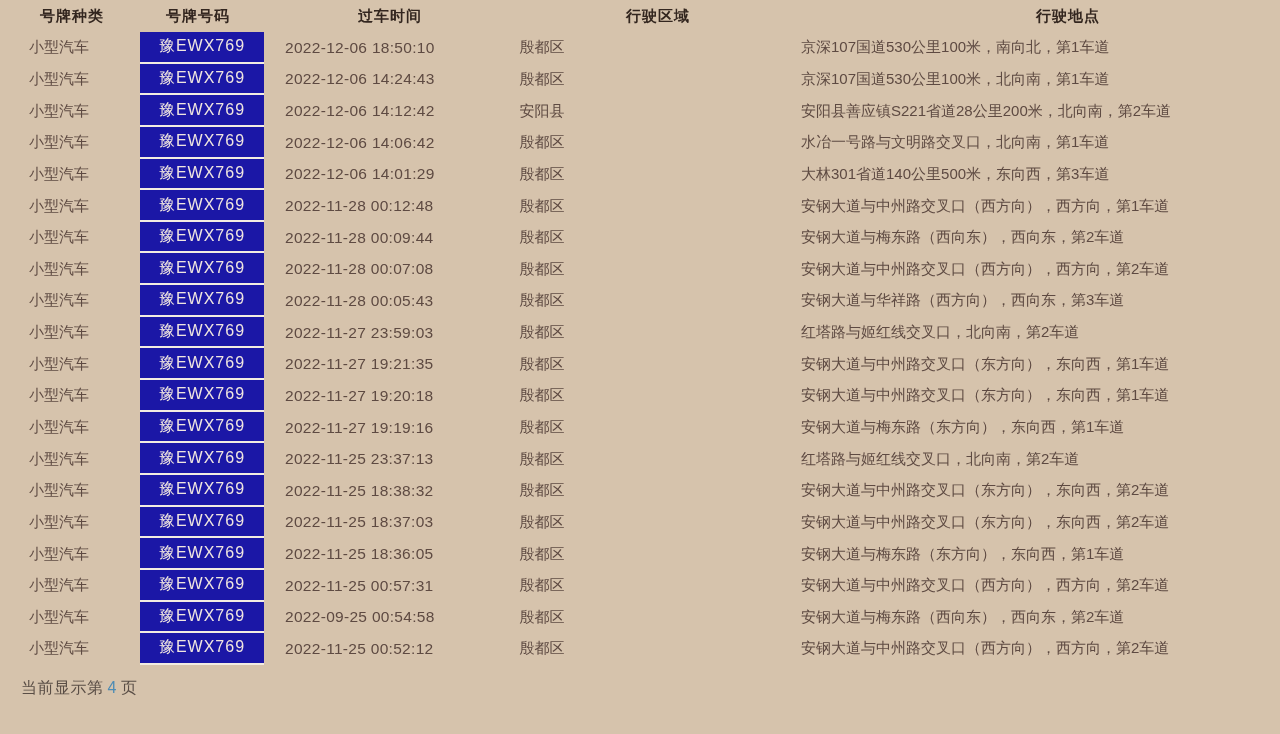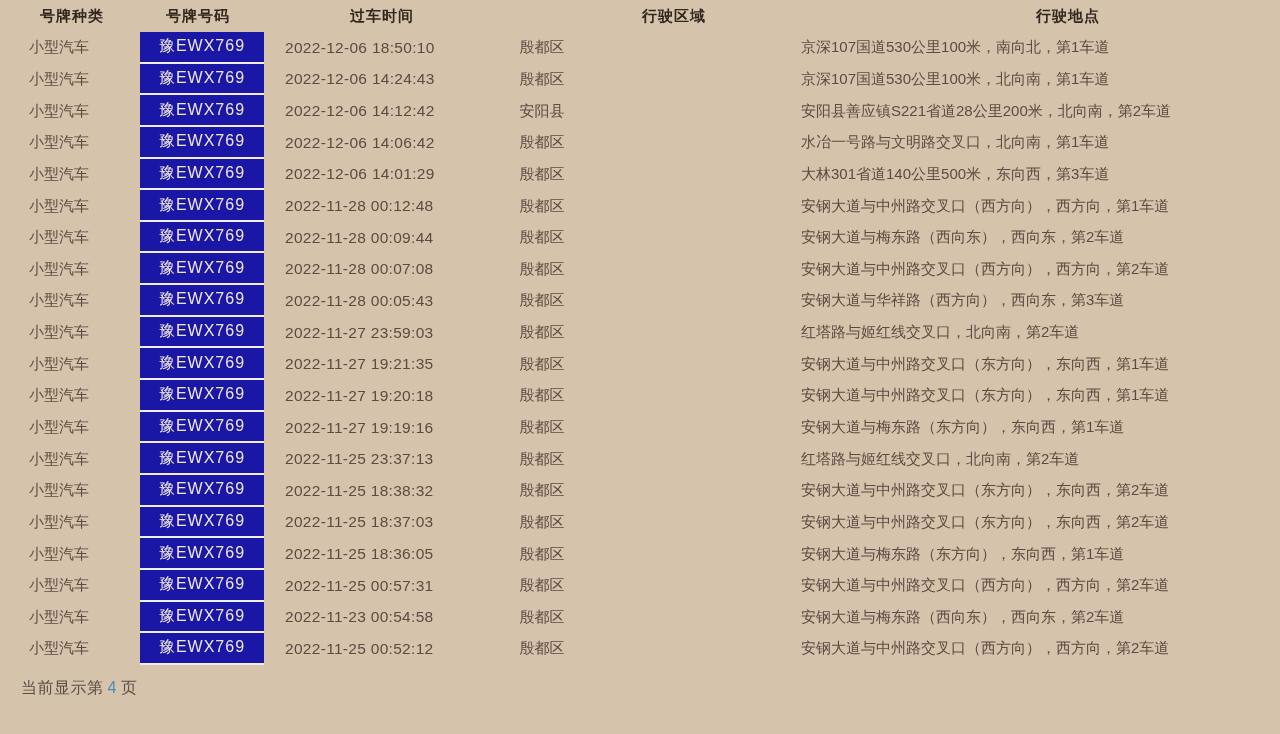--- a/index.html
+++ b/index.html
@@ -13,22 +13,22 @@
 
   
   .thead { position: absolute; top: 0; left: 0; width: 1280px; height: 31px; }
   .th {
     position: absolute; top: 7px; transform: translateX(-50%);
     font-size: 15px; font-weight: bold; color: #33261f;
     white-space: nowrap; letter-spacing: 1px;
   }
   .th-1 { left: 72px; text-align: right; }
   .th-2 { left: 198px; }
-  .th-3 { left: 382px; }
-  .th-4 { left: 674px; }
+  .th-3 { left: 390px; }
+  .th-4 { left: 658px; }
   .th-5 { left: 1068px; }
 
   
   .tbody { position: absolute; top: 32px; left: 0; width: 1280px; }
   .row {
     display: grid;
     grid-template-columns: 118px 22px 124px 6px 240px 64px 1fr;
     height: 31.65px;
     align-items: center;
   }
@@ -249,21 +249,21 @@
       <div class="cell cell-time">2022-11-25 00:57:31</div>
       <div class="cell cell-region">殷都区</div>
       <div class="cell cell-loc">安钢大道与中州路交叉口（西方向），西方向，第2车道</div>
     </div>
 
     <div class="row">
       <div class="cell cell-type">小型汽车</div>
       <div class="cell cell-plate">
         <div class="plate">豫EWX769</div>
       </div>
-      <div class="cell cell-time">2022-11-23 00:54:58</div>
+      <div class="cell cell-time">2022-09-25 00:54:58</div>
       <div class="cell cell-region">殷都区</div>
       <div class="cell cell-loc">安钢大道与梅东路（西向东），西向东，第2车道</div>
     </div>
 
     <div class="row">
       <div class="cell cell-type">小型汽车</div>
       <div class="cell cell-plate">
         <div class="plate">豫EWX769</div>
       </div>
       <div class="cell cell-time">2022-11-25 00:52:12</div>

